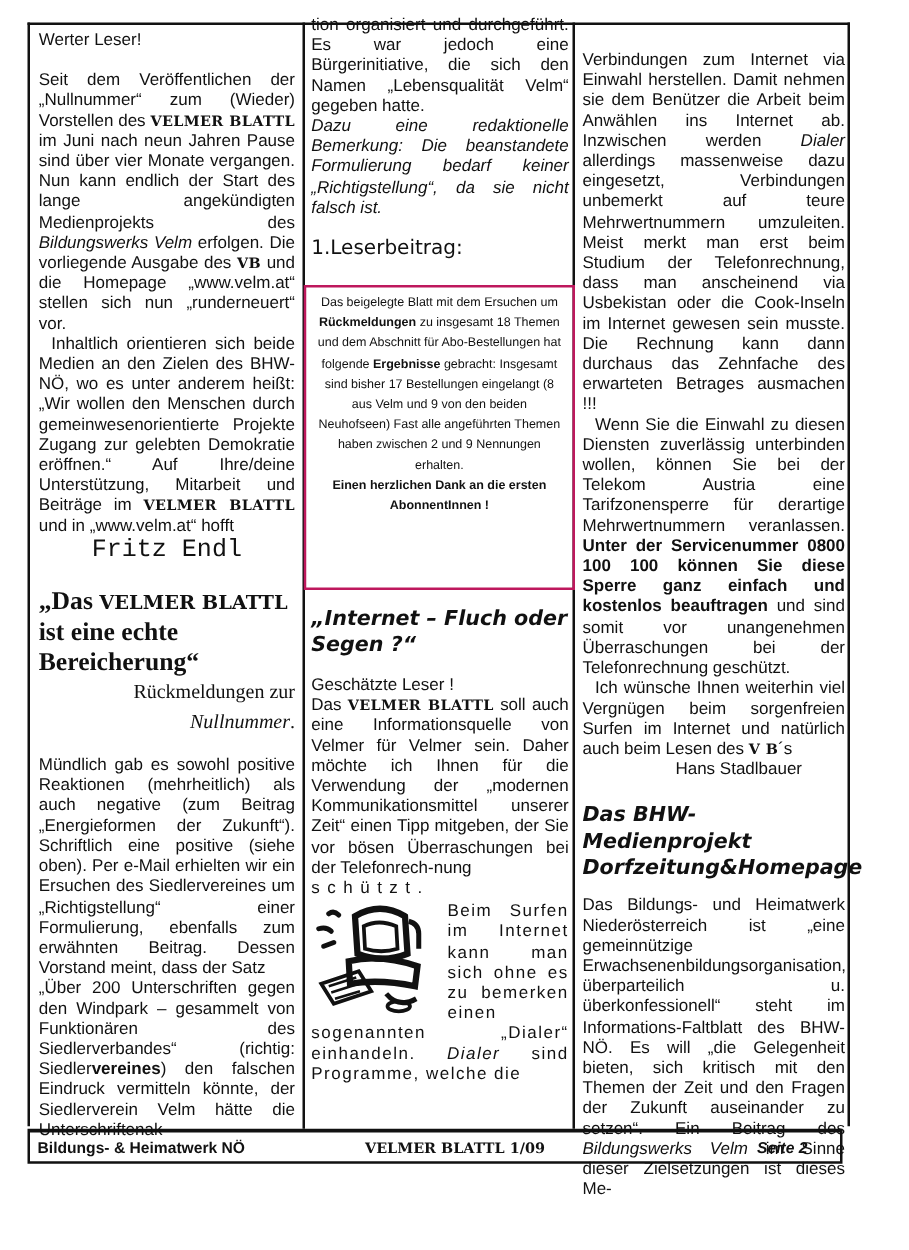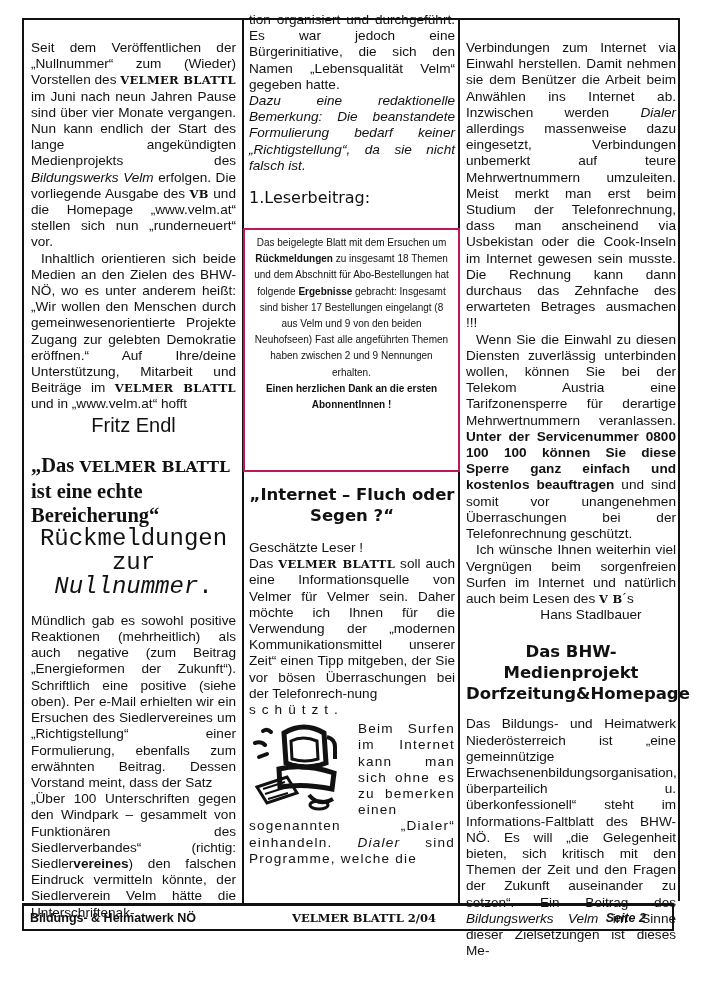--- a/index.html
+++ b/index.html
@@ -7,53 +7,54 @@
   .frame { position:absolute; left:22px; top:18px; width:658px; height:883px; border:2px solid #111; border-bottom:none; box-sizing:border-box; }
   .col { position:absolute; font-size:13.6px; line-height:16.2px; text-align:justify; }
   .c1 { left:31px; top:24px; width:205px; }
   .c2 { left:249px; top:12px; width:206px; }
   .c3 { left:466px; top:24px; width:210px;margin-top:16px; }
   .vline { position:absolute; width:2px; background:#111; }
   .p { margin:0; }
   .gap { height:16px; }
   .ind { text-indent:10px; }
   .vb { font-family:"DejaVu Serif", serif; font-weight:bold; font-size:11.5px; letter-spacing:0.3px; }
-  .sig { font-family:Liberation Sans, sans-serif; font-size:20px; text-align:center; margin-top:4px; }
+  .sig { font-family:Liberation Mono, monospace; font-size:20px; text-align:center; margin-top:4px; }
   .h1 { font-family:"Liberation Serif", serif; font-weight:bold; font-size:20.5px; line-height:24px; text-align:left; }
   .h1 .vb2 { font-family:"DejaVu Serif", serif; font-weight:bold; font-size:15.5px; }
-  .h1sub { font-family:Liberation Mono, monospace; font-size:24px; line-height:24px; text-align:center; font-weight:normal; }
-  .hsans { font-family:"DejaVu Sans", sans-serif; font-weight:bold; font-size:16.5px; line-height:21px; text-align:center; }
+  .h1sub { font-family:Liberation Serif, serif; font-size:16px; line-height:24px; text-align:right; font-weight:normal; }
+  .hsans { font-family:"DejaVu Sans", sans-serif; font-weight:bold; font-size:16.5px; line-height:21px; text-align:left;font-style:italic; }
   .box { position:absolute; left:243px; top:228px; width:217px; height:244px; border:2px solid #be185d; box-sizing:border-box; padding:5px 7px 0 7px; font-size:10px; line-height:16.2px; text-align:center; }
   .footer { position:absolute; left:22px; top:903px; width:652px; height:28px; border:2px solid #111; border-top:3px solid #111; box-sizing:border-box; font-size:12.5px; font-weight:bold; }
   .footer .l { position:absolute; left:6px; top:5px; }
   .footer .m { position:absolute; left:268px; top:5px; font-family:"DejaVu Serif", serif; font-size:11.5px; }
   .footer .r { position:absolute; right:26px; top:5px;font-style:italic; }
   .wide { letter-spacing:6px; }
   .clipart { float:left; width:105px; height:88px; margin:2px 4px 0 0; }
   i, .it { font-style:italic; }
   b { font-weight:bold; }
 </style>
 </head>
 <body>
 
 <div class="frame"></div>
 <div class="vline" style="left:242px; top:18px; height:885px;"></div>
 <div class="vline" style="left:458px; top:18px; height:885px;"></div>
 
 <div class="col c1">
+  <p class="p">Werter Leser!</p>
   <div class="gap"></div>
   <p class="p"><span>Seit dem Veröffentlichen der „Nullnummer“ zum (Wieder) Vorstellen des </span><span class="vb">VELMER BLATTL</span><span> im Juni nach neun Jahren Pause sind über vier Monate vergangen. Nun kann endlich der Start des lange angekündigten Medienprojekts des </span><i>Bildungswerks Velm</i><span> erfolgen. Die vorliegende Ausgabe des </span><span class="vb">VB</span><span> und die Homepage „www.velm.at“ stellen sich nun „runderneuert“ vor.</span></p>
   <p class="p ind"><span>Inhaltlich orientieren sich beide Medien an den Zielen des BHW-NÖ, wo es unter anderem heißt: „Wir wollen den Menschen durch gemeinwesenorientierte Projekte Zugang zur gelebten Demokratie eröffnen.“ Auf Ihre/deine Unterstützung, Mitarbeit und Beiträge im </span><span class="vb">VELMER BLATTL</span><span> und in „www.velm.at“ hofft</span></p>
   <p class="p sig">Fritz Endl</p>
   <div style="height:20px;"></div>
   <div class="h1"><span>„Das </span><span class="vb2">VELMER BLATTL</span><span> ist eine echte Bereicherung“</span></div>
   <div class="h1sub"><span>Rückmeldungen zur </span><i>Nullnummer</i><span>.</span></div>
   <div style="height:14px;"></div>
   <p class="p">Mündlich gab es sowohl positive Reaktionen (mehrheitlich) als auch negative (zum Beitrag „Energieformen der Zukunft“). Schriftlich eine positive (siehe oben). Per e-Mail erhielten wir ein Ersuchen des Siedlervereines um „Richtigstellung“ einer Formulierung, ebenfalls zum erwähnten Beitrag. Dessen Vorstand meint, dass der Satz</p>
-  <p class="p"><span>„Über 100 Unterschriften gegen den Windpark – gesammelt von Funktionären des Siedlerverbandes“ (richtig: Siedler</span><b>vereines</b><span>) den falschen Eindruck vermitteln könnte, der Siedlerverein Velm hätte die Unterschriftenak-</span></p>
+  <p class="p"><span>„Über 200 Unterschriften gegen den Windpark – gesammelt von Funktionären des Siedlerverbandes“ (richtig: Siedler</span><b>vereines</b><span>) den falschen Eindruck vermitteln könnte, der Siedlerverein Velm hätte die Unterschriftenak-</span></p>
 </div>
 
 <div class="col c2">
   <p class="p">tion organisiert und durchgeführt. Es war jedoch eine Bürgerinitiative, die sich den Namen „Lebensqualität Velm“ gegeben hatte.</p>
   <p class="p it">Dazu eine redaktionelle Bemerkung: Die beanstandete Formulierung bedarf keiner „Richtigstellung“, da sie nicht falsch ist.</p>
   <div class="gap"></div>
   <p class="p" style="font-family:'DejaVu Sans',sans-serif; font-size:16px;">1.Leserbeitrag:</p>
 </div>
 
 <div class="box">
@@ -91,15 +92,15 @@
   <p class="p ind"><span>Ich wünsche Ihnen weiterhin viel Vergnügen beim sorgenfreien Surfen im Internet und natürlich auch beim Lesen des </span><span class="vb">V B</span><span>´s</span></p>
   <p class="p" style="text-align:center; padding-left:40px;">Hans Stadlbauer</p>
   <div style="height:18px;"></div>
   <div class="hsans">Das BHW-Medienprojekt Dorfzeitung&amp;Homepage</div>
   <div style="height:12px;"></div>
   <p class="p"><span>Das Bildungs- und Heimatwerk Niederösterreich ist „eine gemeinnützige Erwachsenenbildungsorganisation, überparteilich u. überkonfessionell“ steht im Informations-Faltblatt des BHW-NÖ. Es will „die Gelegenheit bieten, sich kritisch mit den Themen der Zeit und den Fragen der Zukunft auseinander zu setzen“. Ein Beitrag des </span><i>Bildungswerks Velm</i><span> im Sinne dieser Zielsetzungen ist dieses Me-</span></p>
 </div>
 
 <div class="footer">
   <span class="l">Bildungs- &amp; Heimatwerk NÖ</span>
-  <span class="m">VELMER BLATTL 2/04</span>
+  <span class="m">VELMER BLATTL 1/09</span>
   <span class="r">Seite 2</span>
 </div>
 
 </body></html>

